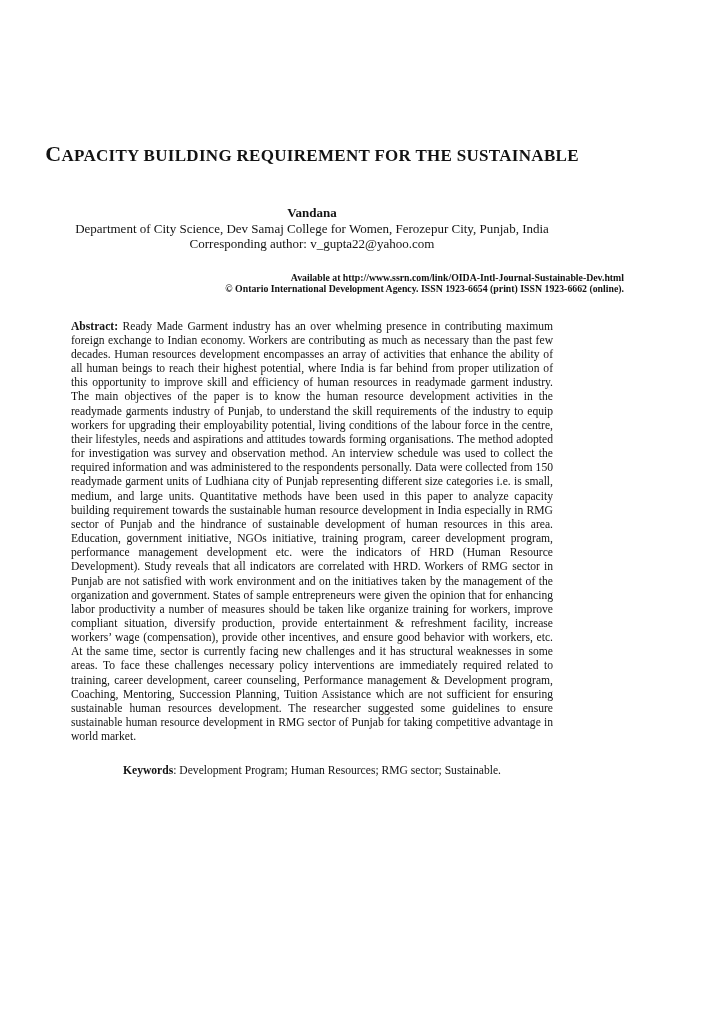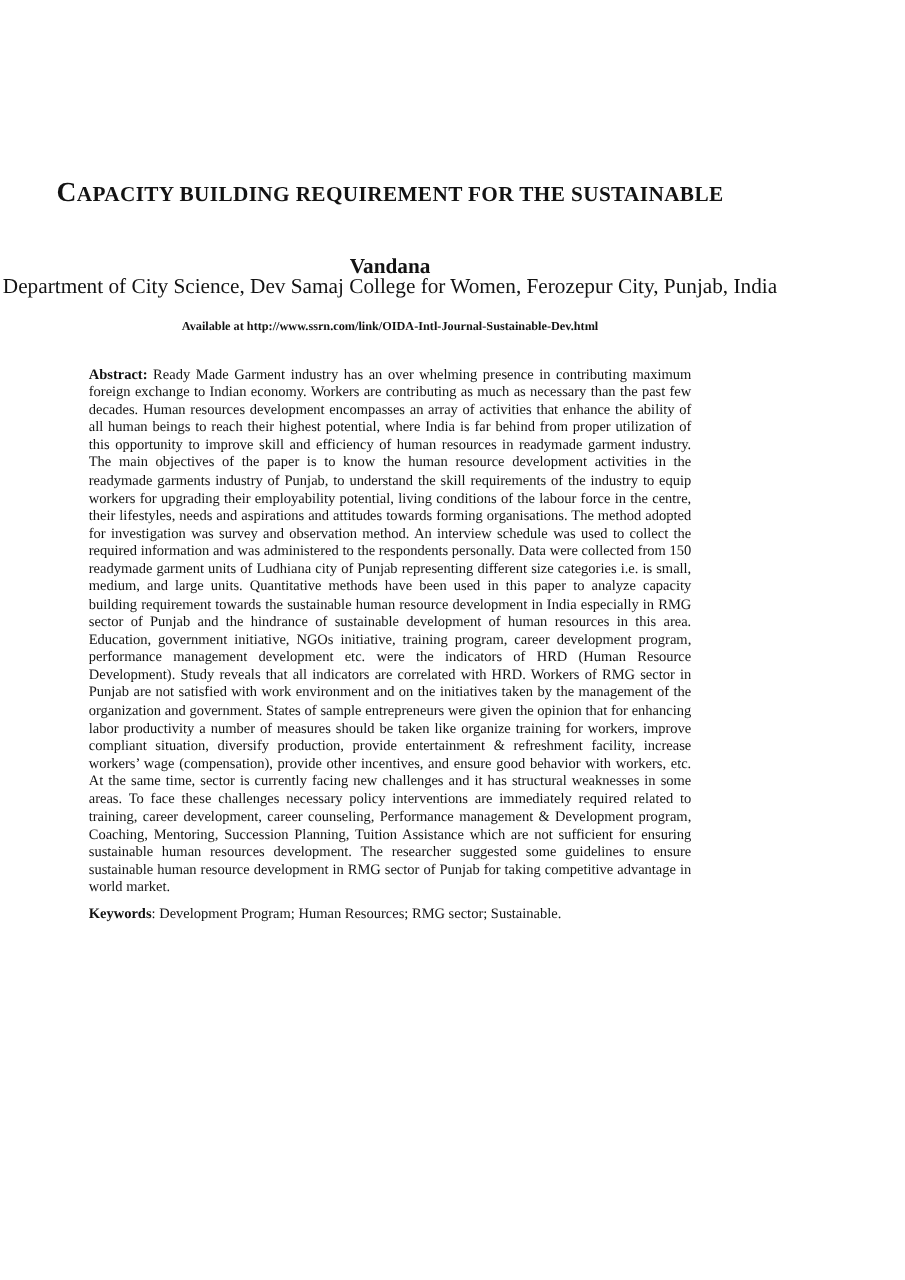--- a/index.html
+++ b/index.html
@@ -27,69 +27,71 @@
     line-height: 24px;
     letter-spacing: 0.3px;
   }
   .title .initial {
     font-size: 22px;
     line-height: 24px;
   }
   .byline {
     margin-top: 13px;
     text-align: center;
-    font-size: 17px;
+    font-size: 13px;
     line-height: 15.5px;
   }
   .byline .name {
     font-weight: bold;
     display: block;
   }
   .byline .affil, .byline .corr { display: block; }
   .pub-note {
     margin-top: 20px;
-    text-align: center;
+    text-align: right;
     font-size: 9.8px;
     line-height: 11.6px;
     font-weight: bold;
   }
   .pub-note span { display: block; }
   .abstract {
     width: 482px;
     margin: 25px auto 0;
     text-align: justify;
     font-size: 11.6px;
     line-height: 14.15px;
   }
   .abstract .label { font-weight: bold; }
   .keywords {
     width: 482px;
-    margin: 7px auto 0;
-    text-align: left;
+    margin: 20px auto 0;
+    text-align: center;
     font-size: 11.6px;
     line-height: 14.15px;
   }
   .keywords .label { font-weight: bold; }
 </style>
 </head>
 <body>
 
 <div class="page">
 
   <h1 class="title">
     <span><span class="initial">C</span><span>APACITY BUILDING REQUIREMENT FOR THE SUSTAINABLE</span></span><br>
     <br>
   </h1>
 
   <div class="byline">
     <span class="name">Vandana</span>
     <span class="affil">Department of City Science, Dev Samaj College for Women, Ferozepur City, Punjab, India</span>
+    <span class="corr">Corresponding author:  v_gupta22@yahoo.com</span>
   </div>
 
   <div class="pub-note">
     <span>Available at http://www.ssrn.com/link/OIDA-Intl-Journal-Sustainable-Dev.html</span>
+    <span>© Ontario International Development Agency. ISSN 1923-6654 (print) ISSN 1923-6662 (online).</span>
   </div>
 
   <p class="abstract"><span class="label">Abstract:</span><span> Ready Made Garment industry has an over whelming presence in contributing maximum foreign exchange to Indian economy. Workers are contributing as much as necessary than the past few decades. Human resources development encompasses an array of activities that enhance the ability of all human beings to reach their highest potential, where India is far behind from proper utilization of this opportunity to improve skill and efficiency of human resources in readymade garment industry. The main objectives of the paper is to know the human resource development activities in the readymade garments industry of Punjab, to understand the skill requirements of the industry to equip workers for upgrading their employability potential, living conditions of the labour force in the centre, their lifestyles, needs and aspirations and attitudes towards forming organisations. The method adopted for investigation was survey and observation method. An interview schedule was used to collect the required information and was administered to the respondents personally. Data were collected from 150 readymade garment units of Ludhiana city of Punjab representing different size categories i.e. is small, medium, and large units. Quantitative methods have been used in this paper to analyze capacity building requirement towards the sustainable human resource development in India especially in RMG sector of Punjab and the hindrance of sustainable development of human resources in this area. Education, government initiative, NGOs initiative, training program, career development program, performance management development etc. were the indicators of HRD (Human Resource Development). Study reveals that all indicators are correlated with HRD. Workers of RMG sector in Punjab are not satisfied with work environment and on the initiatives taken by the management of the organization and government. States of sample entrepreneurs were given the opinion that for enhancing labor productivity a number of measures should be taken like organize training for workers, improve compliant situation, diversify production, provide entertainment &amp; refreshment facility, increase workers’ wage (compensation), provide other incentives, and ensure good behavior with workers, etc. At the same time, sector is currently facing new challenges and it has structural weaknesses in some areas. To face these challenges necessary policy interventions are immediately required related to training, career development, career counseling, Performance management &amp; Development program, Coaching, Mentoring, Succession Planning, Tuition Assistance which are not sufficient for ensuring sustainable human resources development. The researcher suggested some guidelines to ensure sustainable human resource development in RMG sector of Punjab for taking competitive advantage in world market.</span></p>
 
   <p class="keywords"><span class="label">Keywords</span><span>: Development Program; Human Resources; RMG sector; Sustainable.</span></p>
 
 </div>
 
 </body></html>

